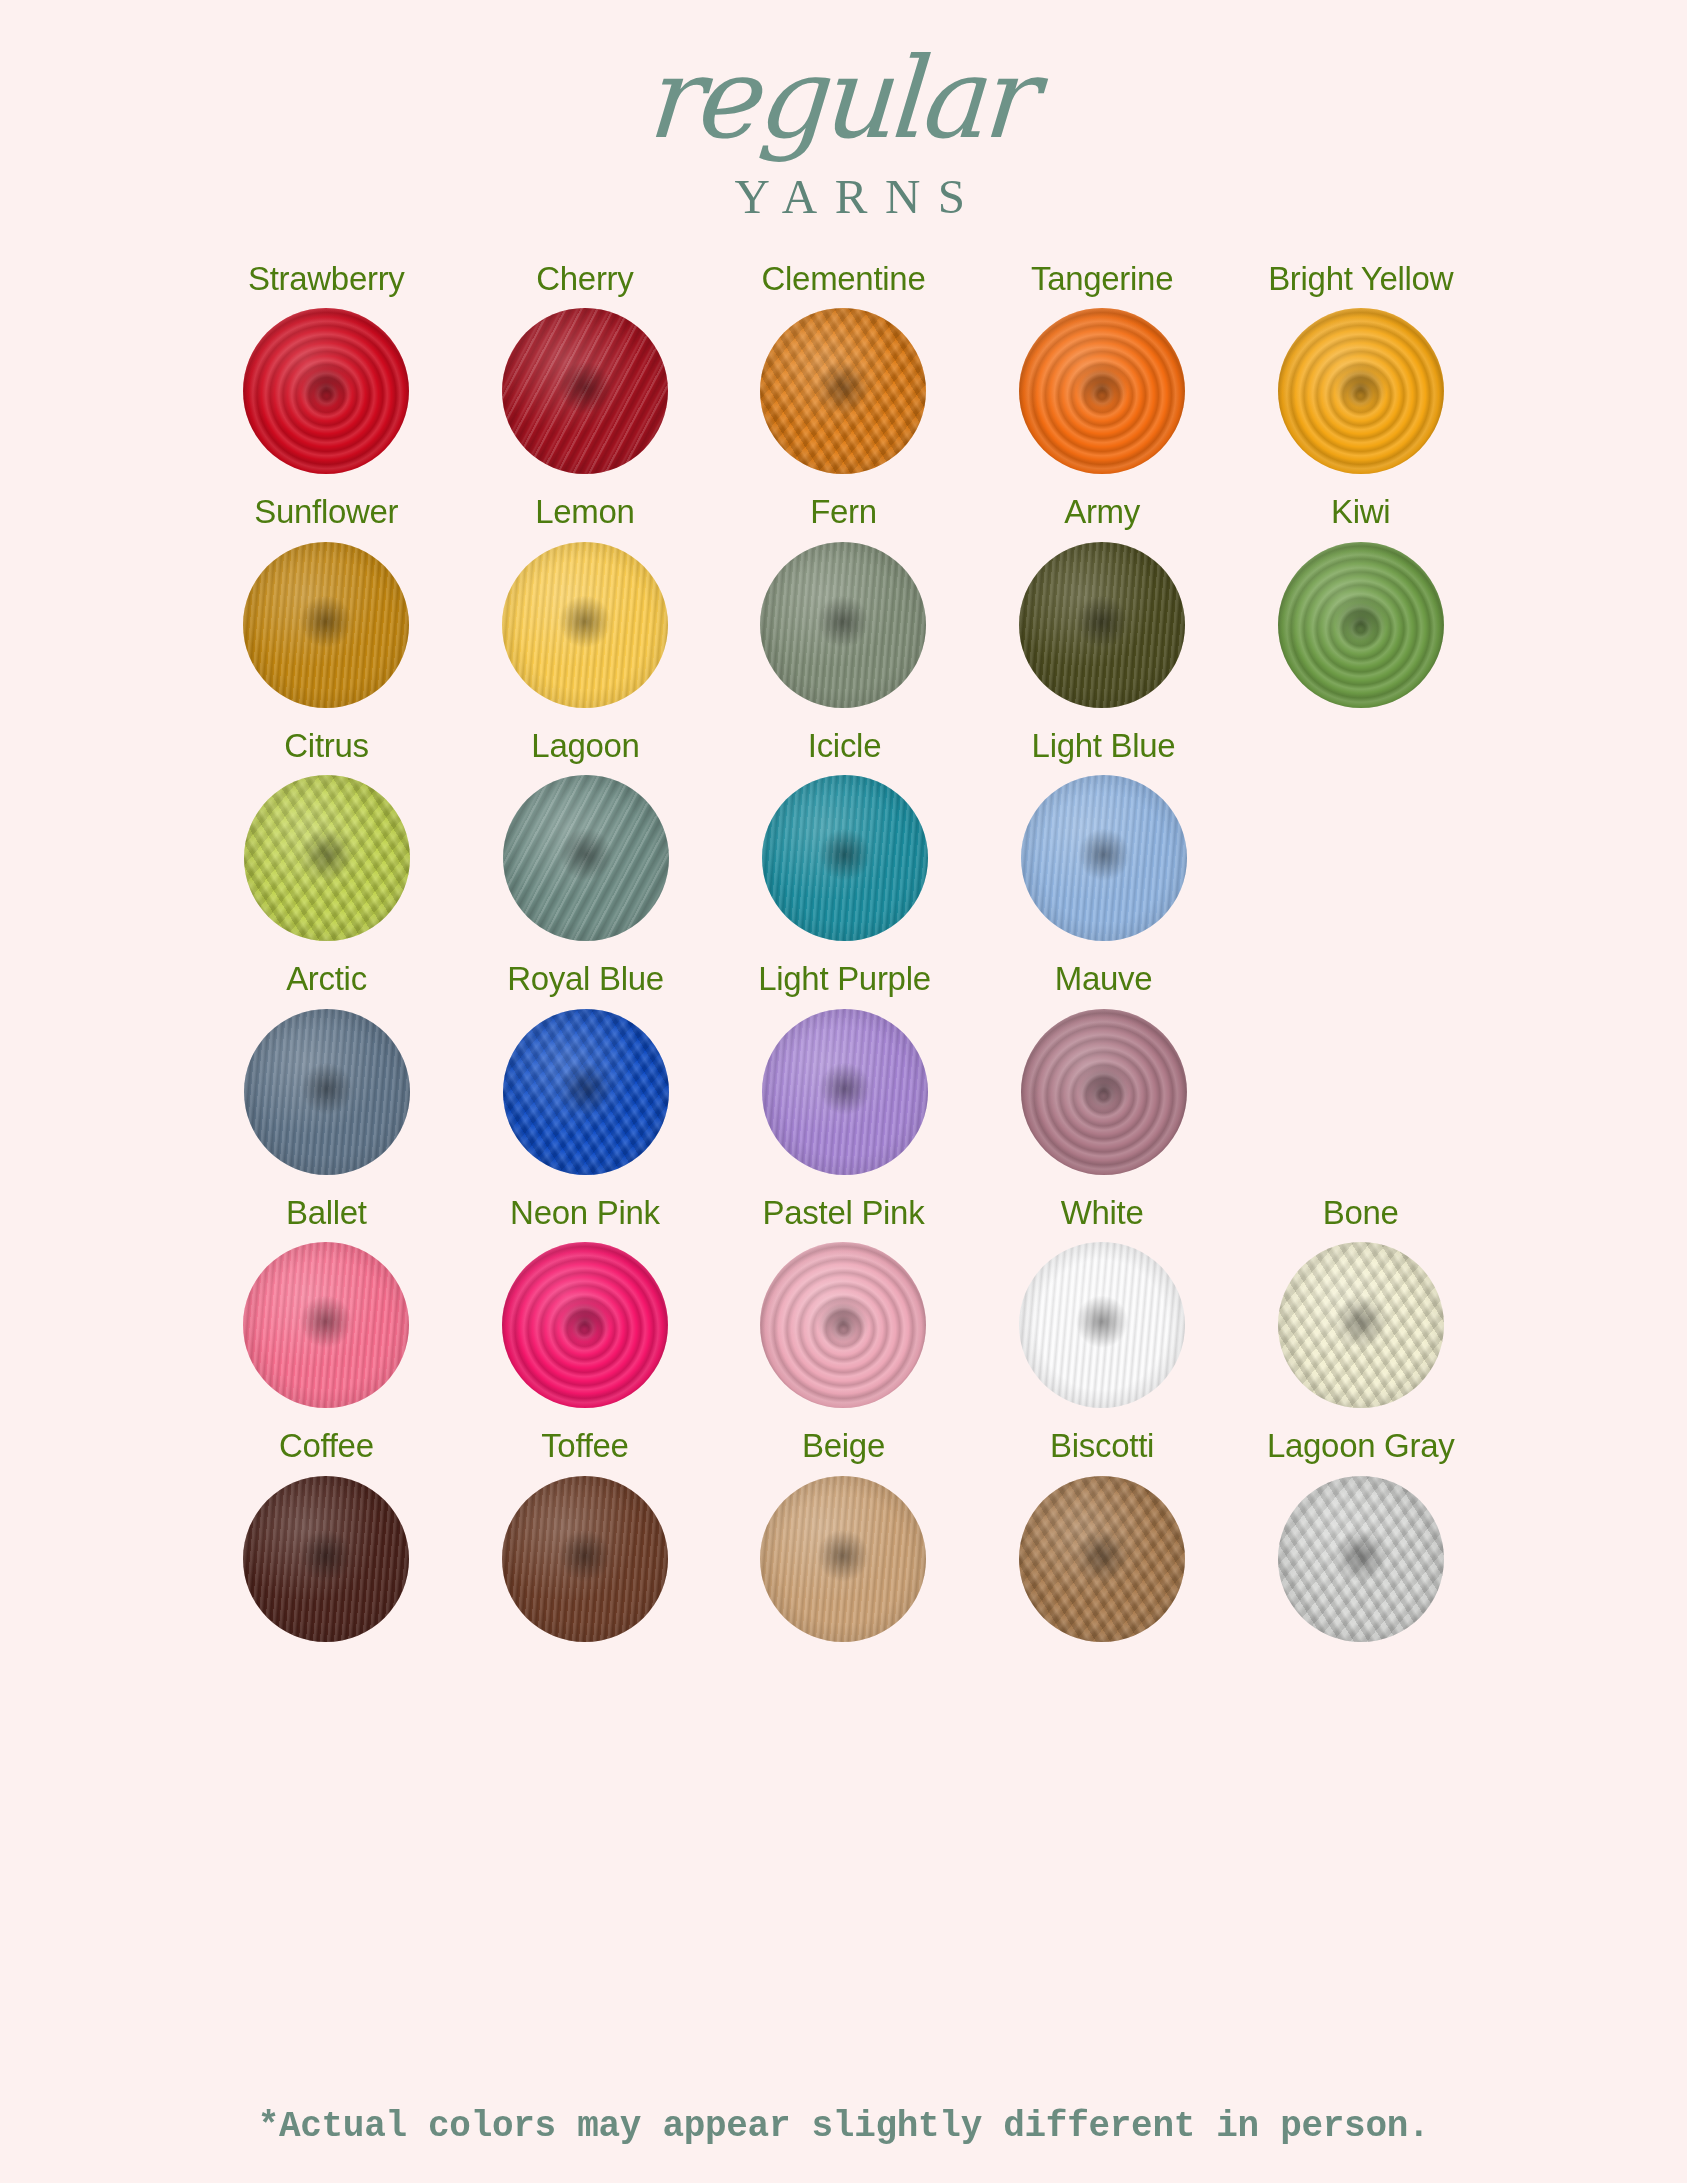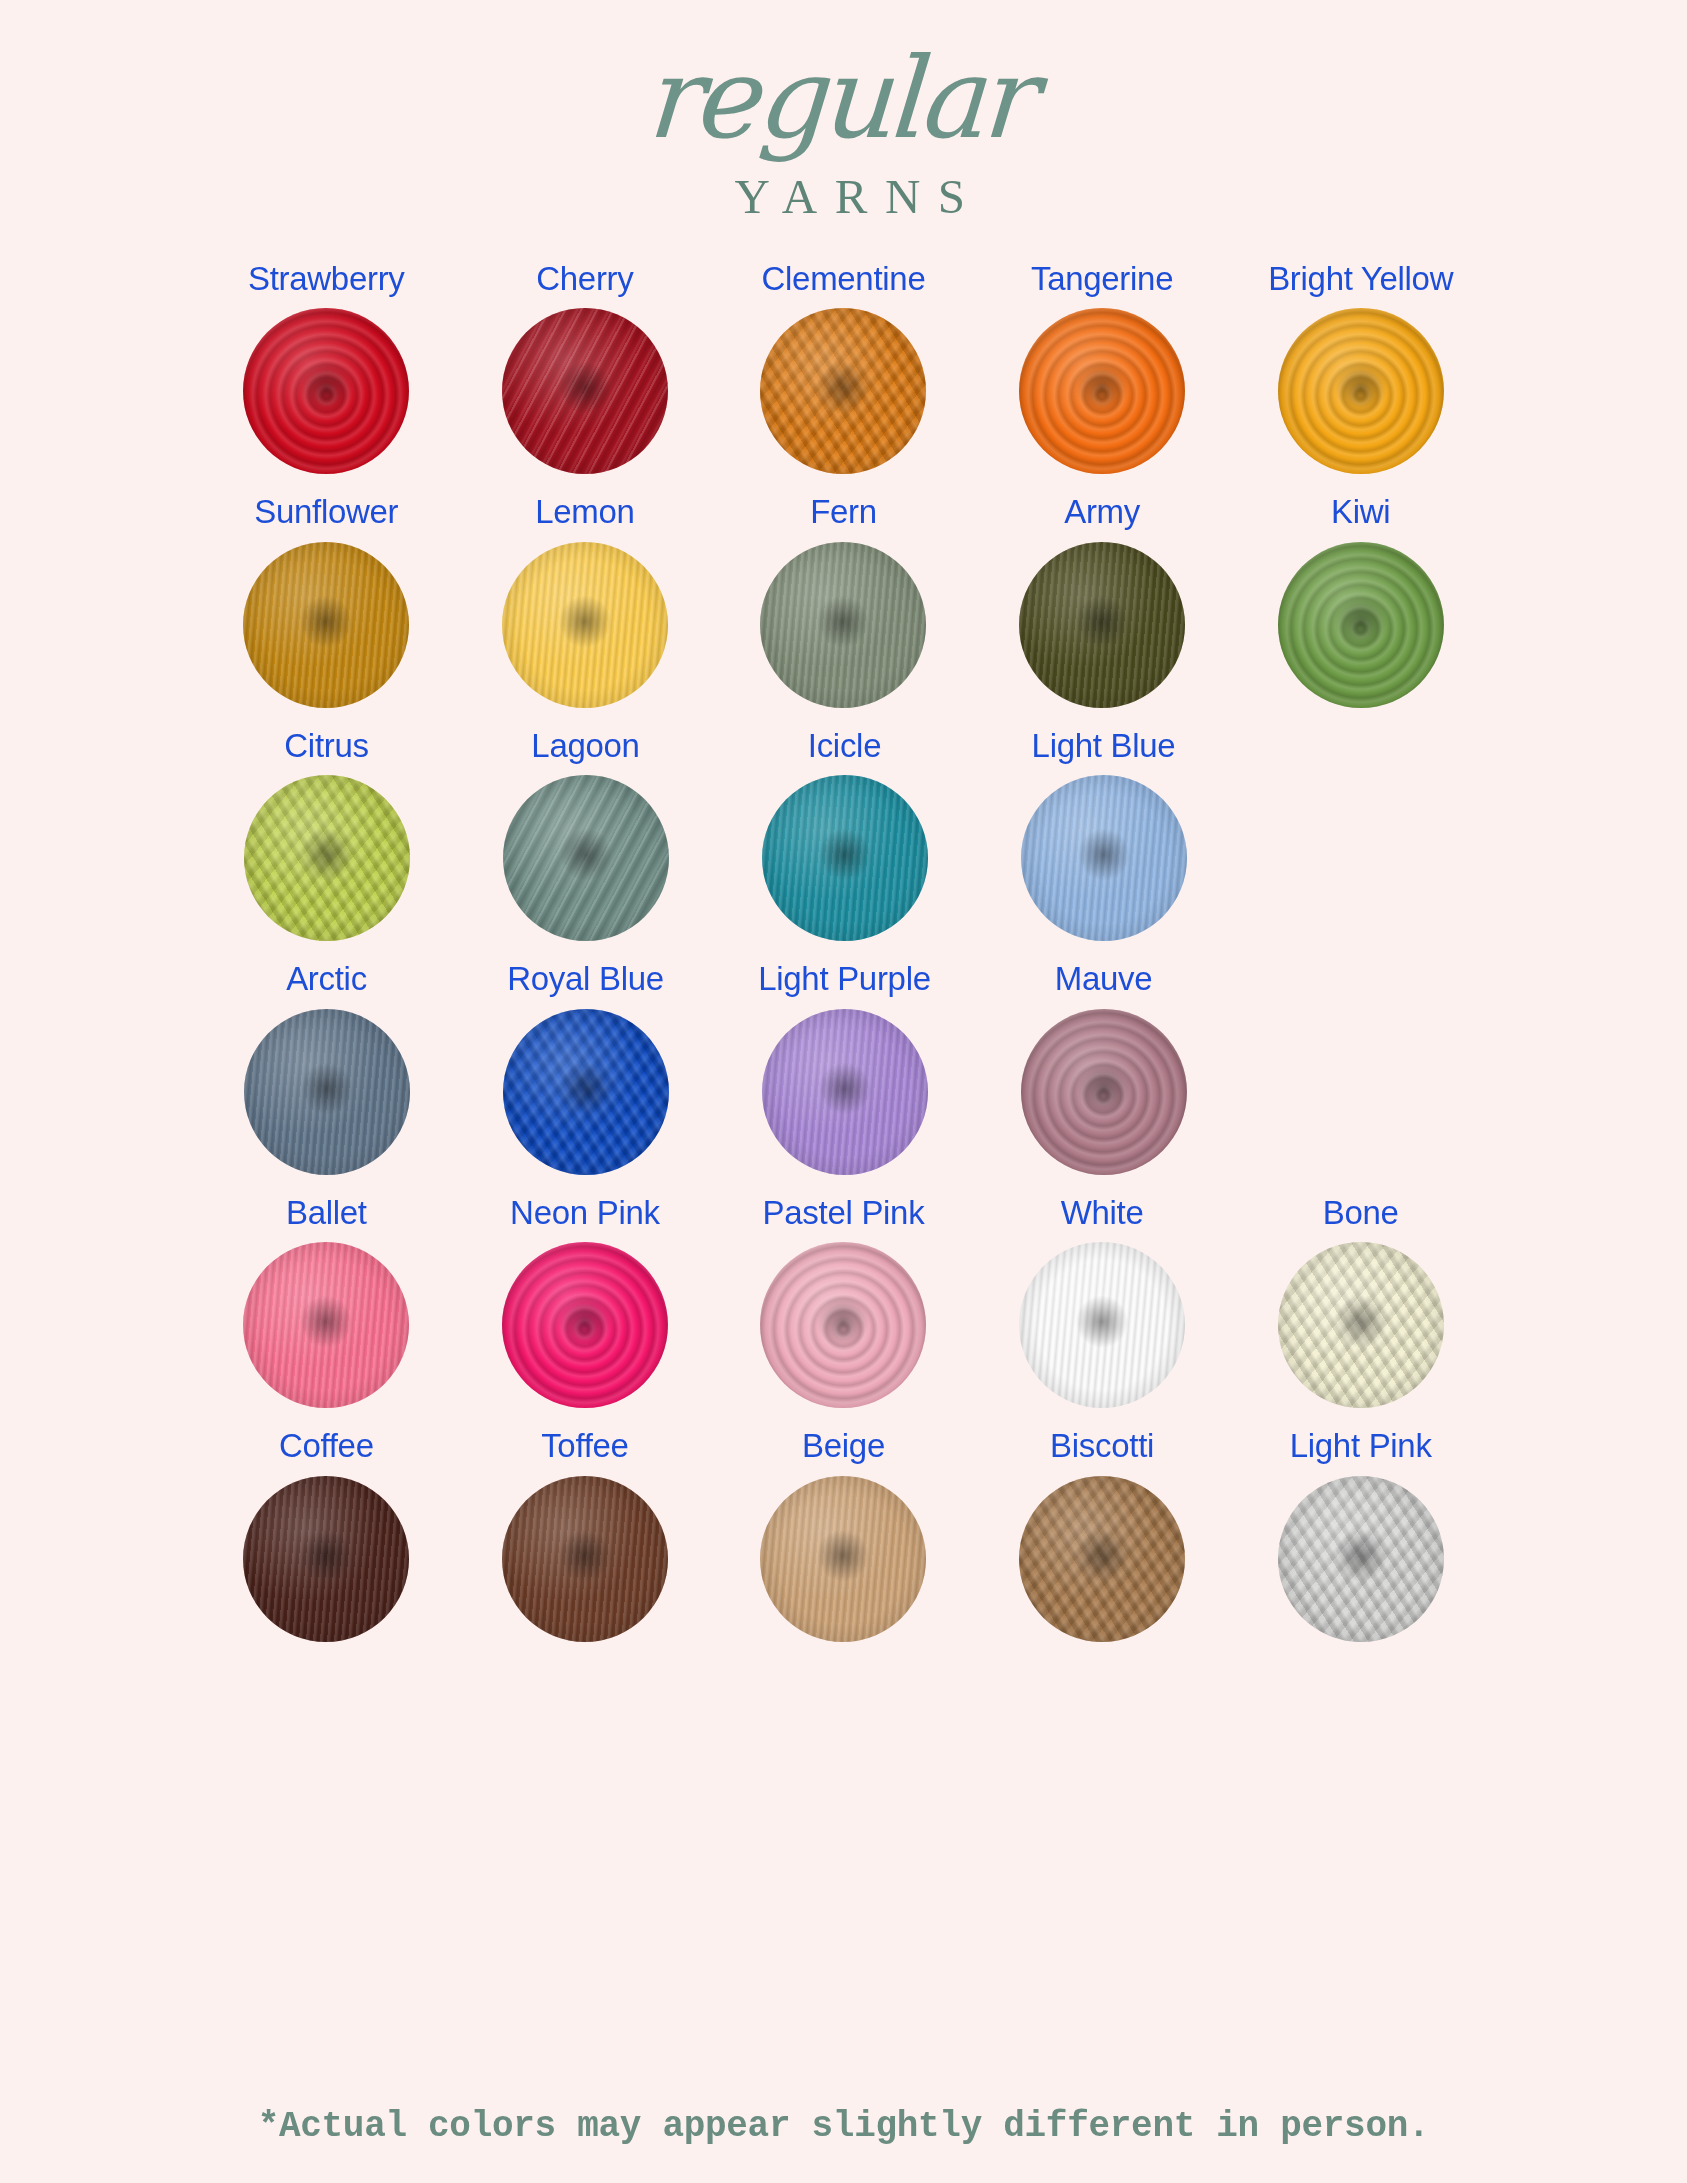--- a/index.html
+++ b/index.html
@@ -49,21 +49,21 @@
     width:259px;
     display:flex;
     flex-direction:column;
     align-items:center;
   }
 
   .swatch-label {
     font-family:"Liberation Sans", sans-serif;
     font-size:33px;
     font-weight:400;
-    color:#1d4ed8;
+    color:#4d7c0f;
     letter-spacing:-0.3px;
     white-space:nowrap;
     margin-bottom:10.5px;
     text-align:left;
   }
 
   
   .swatch {
     width:166px;
     height:166px;
@@ -342,21 +342,21 @@
         </div>
       </div>
       <div class="cell">
         <div class="swatch-label">Biscotti</div>
         <div class="swatch" style="background: rgb(168, 121, 75);">
           <div class="tex-cross"></div>
           <div class="shade"></div>
         </div>
       </div>
       <div class="cell">
-        <div class="swatch-label">Light Pink</div>
+        <div class="swatch-label">Lagoon Gray</div>
         <div class="swatch" style="background: rgb(213, 214, 212);">
           <div class="tex-cross"></div>
           <div class="shade"></div>
         </div>
       </div>
     </div>
   </div>
 
 <div class="footer">*Actual colors may appear slightly different in person.</div>
 

